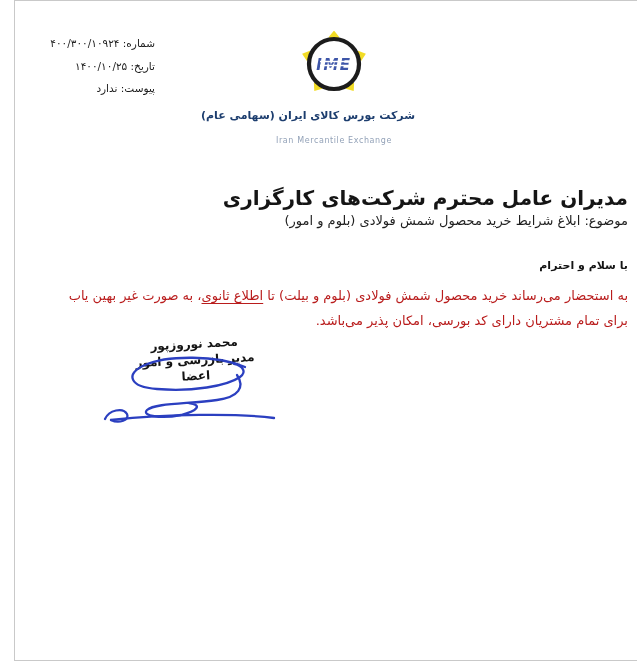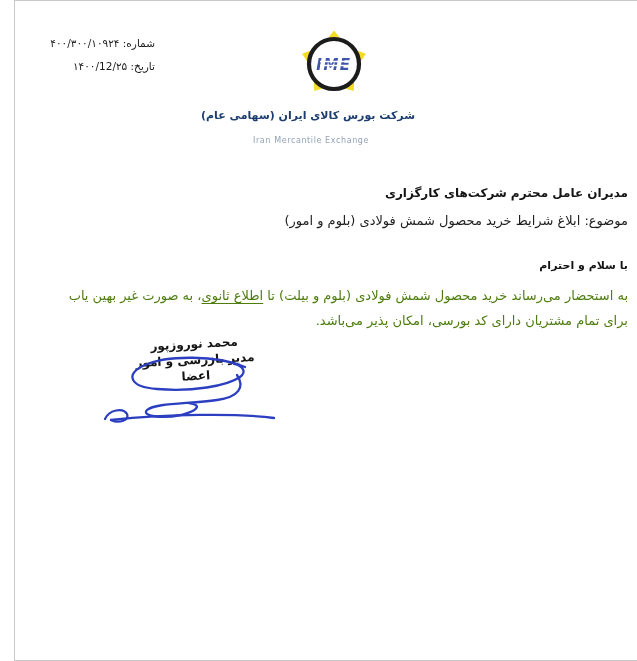--- a/index.html
+++ b/index.html
@@ -9,46 +9,46 @@
     position:absolute; left:14px; top:0; width:637px; height:661px;
     background:#ffffff; border:1px solid #c9c9c9; overflow:hidden;
   }
   
   .meta {
     position:absolute; top:31px; left:16px; width:124px;
     direction:rtl; font-size:10.5px; line-height:22.5px; color:#1c1c1c;
   }
   .meta-line { white-space:nowrap; }
   
-  .logo { position:absolute; top:30px; left:238px; width:162px; text-align:left; }
+  .logo { position:absolute; top:30px; left:238px; width:162px; text-align:center; }
   .logo svg { display:block; margin:0 auto; }
   .logo-fa {
     margin-top:12px; font-size:11px; font-weight:bold; color:#1c3d6e; direction:rtl;
     white-space:nowrap;
   }
   .logo-en {
     margin-top:14px; font-size:8px; color:#93a2b8; letter-spacing:0.6px; white-space:nowrap;
   }
   
   .recipient {
     position:absolute; top:185px; right:22px; direction:rtl;
-    font-size:12px; font-weight:bold; color:#151515; white-space:nowrap;
+    font-size:20px; font-weight:bold; color:#151515; white-space:nowrap;
   }
   .subject {
     position:absolute; top:212px; right:22px; direction:rtl;
     font-size:13px; color:#1e1e1e; white-space:nowrap;
   }
   .subject .b { font-weight:normal; }
   .salutation {
     position:absolute; top:258px; right:22px; direction:rtl;
     font-size:11px; font-weight:bold; color:#151515; white-space:nowrap;
   }
   .body-par {
     position:absolute; top:282px; right:22px; left:30px; direction:rtl;
-    font-size:13px; line-height:25px; text-align:right; color:#4d7c0f;
+    font-size:13px; line-height:25px; text-align:right; color:#b91c1c;
   }
   .u { text-decoration:underline; text-underline-offset:3px; }
   
   .sig-text {
     position:absolute; top:335px; left:105px; width:150px; text-align:center;
     direction:rtl; font-weight:bold; font-size:12px; line-height:16px; color:#141414;
     transform:rotate(-3deg);
   }
   .sig-ink { position:absolute; left:62px; top:352px; }
 </style>
@@ -57,21 +57,25 @@
 
 <div class="page">
 
   <div class="meta">
     <div class="meta-line">
       <span>شماره:</span>
       <span>۴۰۰/۳۰۰/۱۰۹۲۴</span>
     </div>
     <div class="meta-line">
       <span>تاریخ:</span>
-      <span>۱۴۰۰/12/۲۵</span>
+      <span>۱۴۰۰/۱۰/۲۵</span>
+    </div>
+    <div class="meta-line">
+      <span>پیوست:</span>
+      <span>ندارد</span>
     </div>
   </div>
 
   <div class="logo">
     <svg width="66" height="66" viewBox="0 0 66 66">
 
       <g fill="#f2dc26">
         <g transform="translate(33,6) rotate(0)">
             <path d="M0,-6.5 L5.2,0 L0,6.5 L-5.2,0 Z"></path>
           </g>

